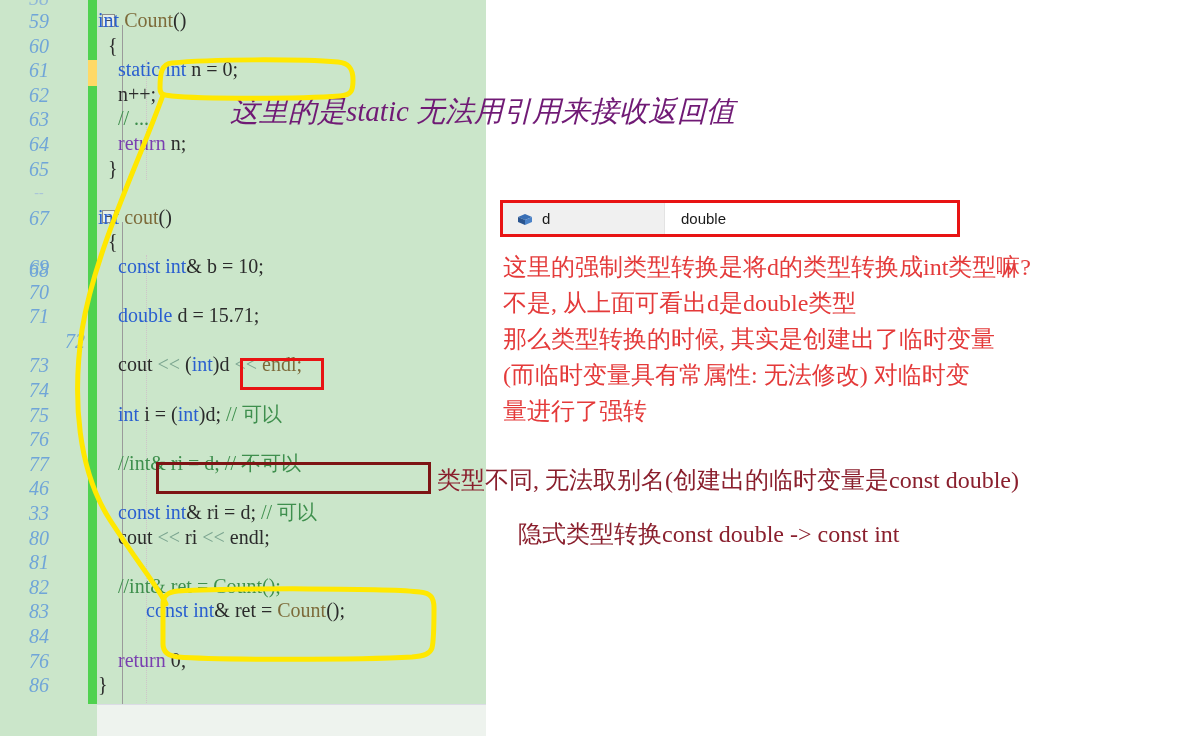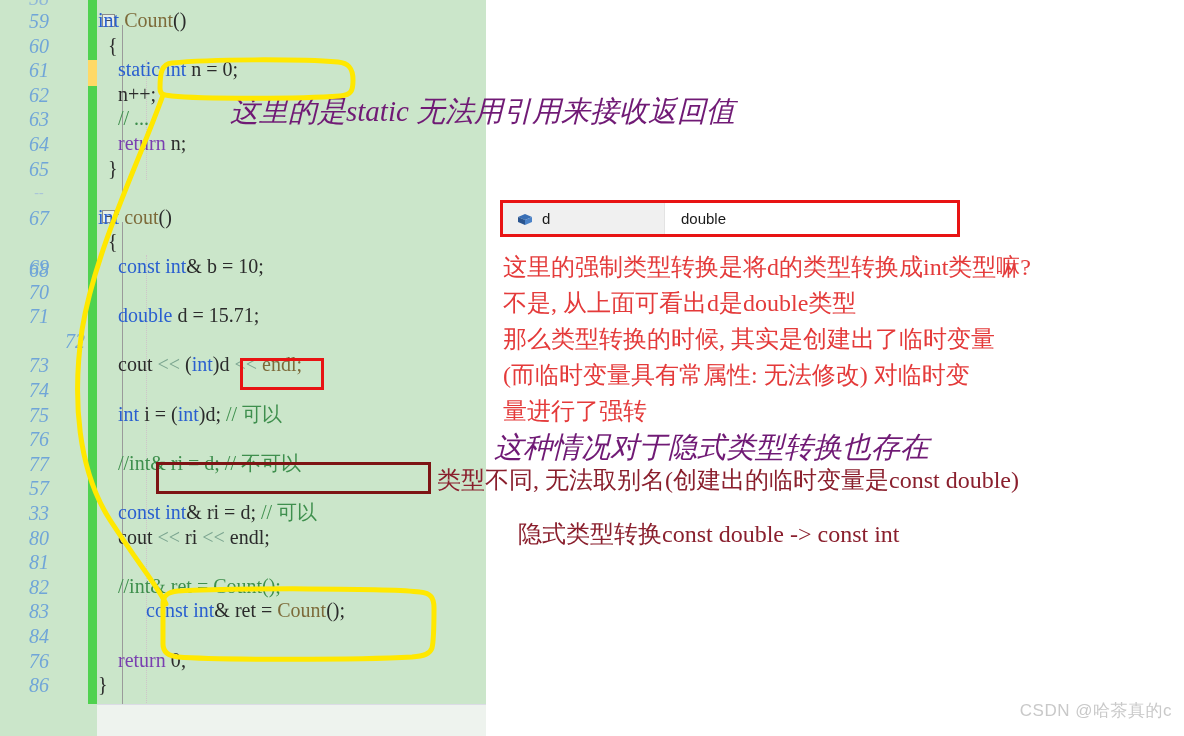--- a/index.html
+++ b/index.html
@@ -164,21 +164,21 @@
         <div class="gutter-num" style="top: 355.4px;">73</div>
         <div class="codeline" style="top: 354.4px; left: 98px;"><span class="pl">    cout </span><span class="op">&lt;&lt;</span><span class="pl"> (</span><span class="kw">int</span><span class="pl">)d </span><span class="op">&lt;&lt;</span><span class="fn"> endl;</span></div>
         <div class="gutter-num" style="top: 380px;">74</div>
         <div class="codeline" style="top: 379px; left: 98px;"><span class="pl"></span></div>
         <div class="gutter-num" style="top: 404.6px;">75</div>
         <div class="codeline" style="top: 403.6px; left: 98px;"><span class="pl">    </span><span class="kw">int</span><span class="pl"> i = (</span><span class="kw">int</span><span class="pl">)d; </span><span class="cm">// 可以</span></div>
         <div class="gutter-num" style="top: 429.2px;">76</div>
         <div class="codeline" style="top: 428.2px; left: 98px;"><span class="pl"></span></div>
         <div class="gutter-num" style="top: 453.8px;">77</div>
         <div class="codeline" style="top: 452.8px; left: 98px;"><span class="cm">    //int&amp; ri = d; // 不可以</span></div>
-        <div class="gutter-num" style="top: 478.4px;">57</div>
+        <div class="gutter-num" style="top: 478.4px;">46</div>
         <div class="codeline" style="top: 477.4px; left: 98px;"><span class="pl"></span></div>
         <div class="gutter-num" style="top: 503px;">33</div>
         <div class="codeline" style="top: 502px; left: 98px;"><span class="pl">    </span><span class="kw">const int</span><span class="pl">&amp; ri = d; </span><span class="cm">// 可以</span></div>
         <div class="gutter-num" style="top: 527.6px;">80</div>
         <div class="codeline" style="top: 526.6px; left: 98px;"><span class="pl">    cout </span><span class="op">&lt;&lt;</span><span class="pl"> ri </span><span class="op">&lt;&lt;</span><span class="pl"> endl;</span></div>
         <div class="gutter-num" style="top: 552.2px;">81</div>
         <div class="codeline" style="top: 551.2px; left: 98px;"><span class="pl"></span></div>
         <div class="gutter-num" style="top: 576.8px;">82</div>
         <div class="codeline" style="top: 575.8px; left: 98px;"><span class="cm">    //int&amp; ret = Count();</span></div>
         <div class="gutter-num" style="top: 601.4px;">83</div>
@@ -216,32 +216,30 @@
   </div>
 
   <div class="ann ann-black" style="left:230px;top:100px;">这里的是static 无法用引用来接收返回值</div>
 
   <div class="ann ann-red" style="left:503px;top:291px;">不是, 从上面可看出d是double类型</div>
   <div class="ann ann-red" style="left:503px;top:255px;">这里的强制类型转换是将d的类型转换成int类型嘛?</div>
   <div class="ann ann-red" style="left:503px;top:327px;">那么类型转换的时候, 其实是创建出了临时变量</div>
   <div class="ann ann-red" style="left:503px;top:363px;">(而临时变量具有常属性: 无法修改) 对临时变</div>
   <div class="ann ann-red" style="left:503px;top:399px;">量进行了强转</div>
 
-  <div class="ann ann-black" style="left:494px;top:436px;">这种情况对于隐式类型转换也存在</div>
 
   <div class="ann ann-darkred" style="left:437px;top:468px;">类型不同, 无法取别名(创建出的临时变量是const double)</div>
 
   <div class="ann ann-darkred" style="left:518px;top:522px;">隐式类型转换const double -&gt; const int</div>
 
   <svg id="overlay">
 
     <path d="M160,88 C160,72 162,64 172,63 C210,59 300,59 338,62 C350,63 353,70 353,80
              C353,90 352,95 340,96 C300,99 200,99 172,96 C162,95 160,94 160,88 Z" fill="none" stroke="#ffe800" stroke-width="5" stroke-linecap="round" stroke-linejoin="round"></path>
 
     <path d="M163,95 C140,160 95,250 82,330 C72,400 78,470 110,520 C140,566 160,590 166,604" fill="none" stroke="#ffe800" stroke-width="5" stroke-linecap="round"></path>
 
     <path d="M163,604 C163,596 167,592 178,591 C230,588 392,588 420,592 C431,593 434,598 434,608
              C434,628 434,640 432,648 C430,654 424,656 412,657 C360,660 215,660 178,657
              C168,656 163,652 163,644 Z" fill="none" stroke="#ffe800" stroke-width="5" stroke-linecap="round" stroke-linejoin="round"></path>
   </svg>
 
-  <div id="watermark">CSDN @哈茶真的c</div>
 </div>
 
 </body></html>

